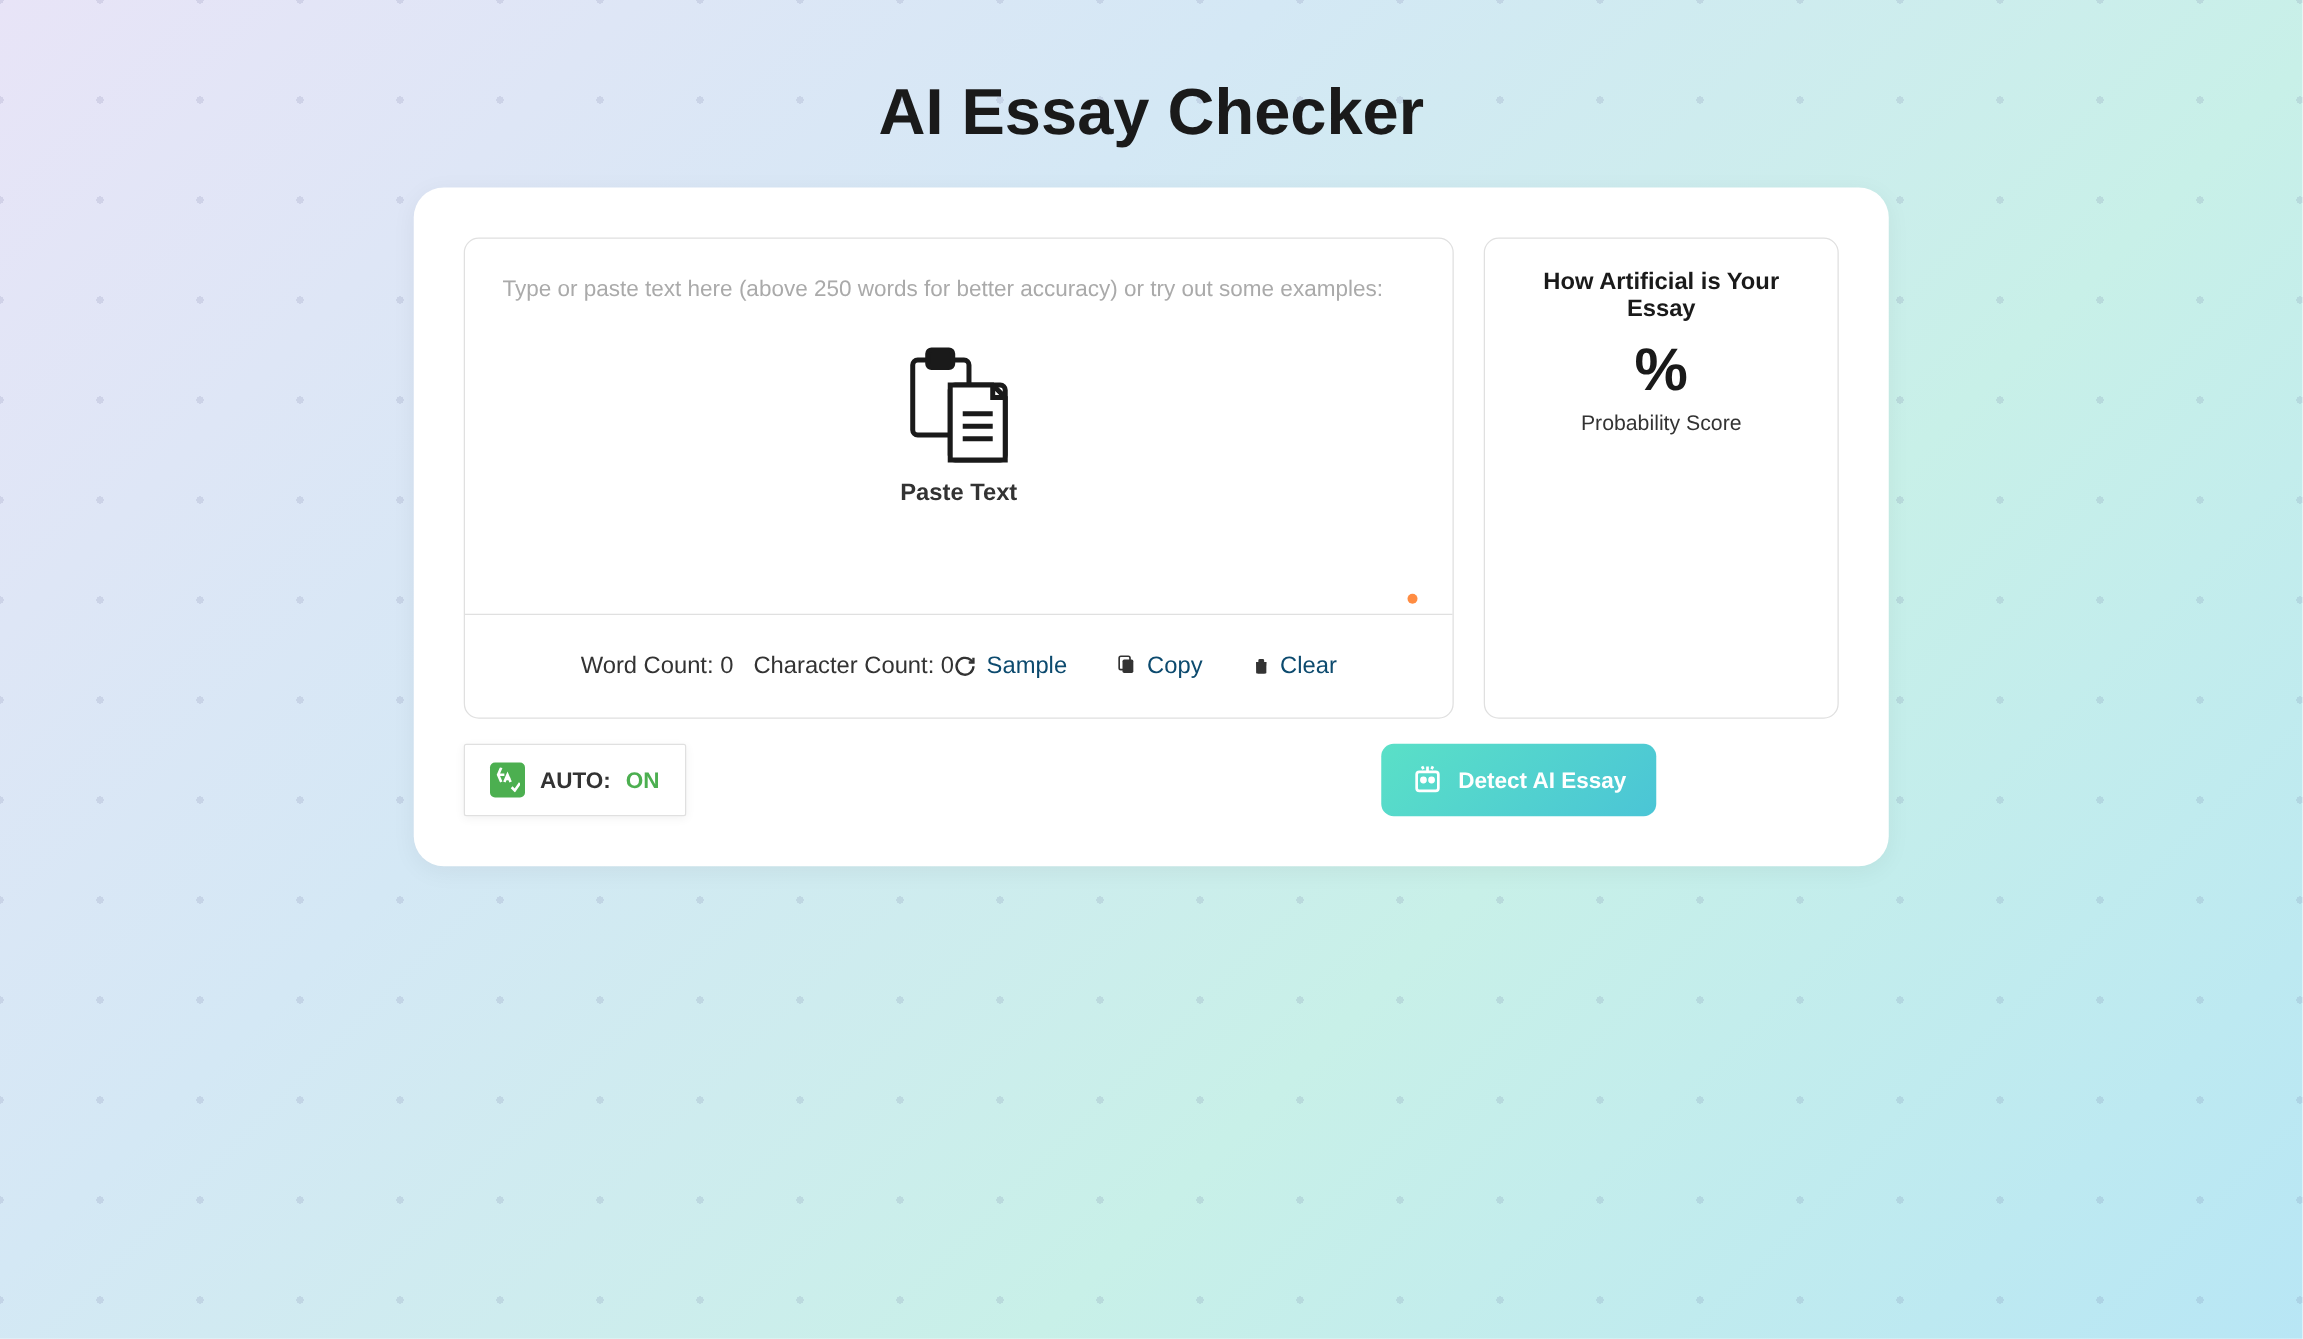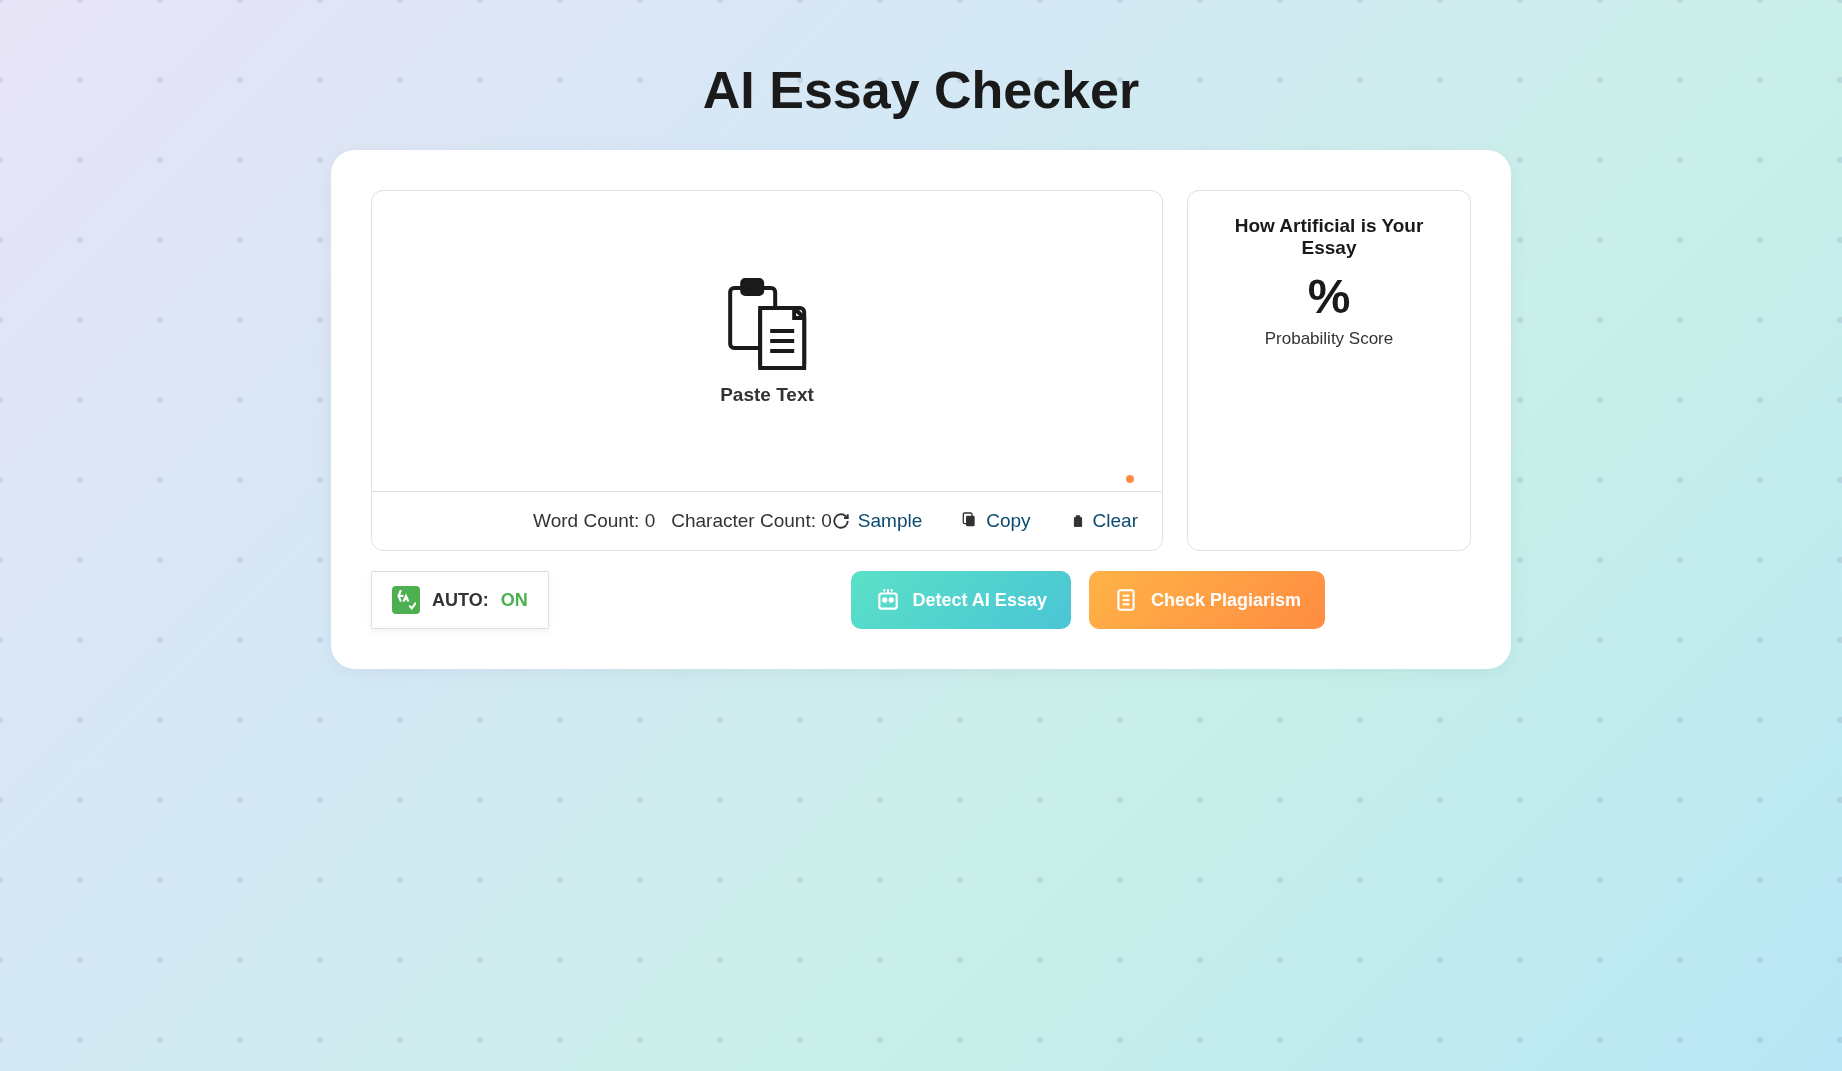--- a/index.html
+++ b/index.html
@@ -116,23 +116,23 @@
       bottom: 8px;
       right: 28px;
       width: 8px;
       height: 8px;
       background: #ff8c42;
       border-radius: 50%;
     }
     
     .editor-footer {
       border-top: 1px solid #e0e0e0;
-      padding: 18px 24px;
-      display: flex;
-      justify-content: flex-end;
+      padding: 30px 24px;
+      display: flex;
+      justify-content: center;
       align-items: center;
     }
     
     .counts {
       display: flex;
       gap: 16px;
       font-size: 19px;
       color: #333;
     }
     
@@ -260,20 +260,21 @@
 
 <div class="dot-pattern"></div>
 
 <div class="container">
   <h1 class="page-title">AI Essay Checker</h1>
 
   <div class="main-card">
     <div class="content-row">
       <div class="editor-panel">
         <div class="editor-area">
+          <div class="placeholder-text">Type or paste text here (above 250 words for better accuracy) or try out some examples:</div>
 
           <div class="paste-center">
             <svg class="paste-icon" viewBox="0 0 90 100" fill="none" stroke="#1a1a1a" stroke-width="4">
               <rect x="8" y="12" width="45" height="60" rx="4"></rect>
               <rect x="20" y="4" width="20" height="14" rx="3" fill="#1a1a1a"></rect>
               <rect x="38" y="32" width="44" height="60" rx="4" fill="white"></rect>
               <path d="M72 32 L82 42 L82 92 L38 92 L38 32 Z" fill="white"></path>
               <path d="M72 32 L72 42 L82 42"></path>
               <line x1="48" y1="55" x2="72" y2="55"></line>
               <line x1="48" y1="65" x2="72" y2="65"></line>
@@ -345,25 +346,16 @@
       <div class="action-buttons">
         <button class="btn btn-detect">
           <svg class="btn-icon" viewBox="0 0 24 24" fill="none" stroke="white" stroke-width="2">
             <rect x="4" y="6" width="16" height="14" rx="2"></rect>
             <circle cx="9" cy="12" r="1.5" fill="white"></circle>
             <circle cx="15" cy="12" r="1.5" fill="white"></circle>
             <path d="M12 2v4M8 2l1 2M16 2l-1 2"></path>
           </svg>
           <span>Detect AI Essay</span>
         </button>
-        <button class="btn btn-plagiarism">
-          <svg class="btn-icon" viewBox="0 0 24 24" fill="none" stroke="white" stroke-width="2">
-            <rect x="5" y="3" width="14" height="18" rx="2"></rect>
-            <line x1="9" y1="8" x2="15" y2="8"></line>
-            <line x1="9" y1="12" x2="15" y2="12"></line>
-            <line x1="9" y1="16" x2="15" y2="16"></line>
-          </svg>
-          <span>Check Plagiarism</span>
-        </button>
       </div>
     </div>
   </div>
 </div>
 
 </body></html>

